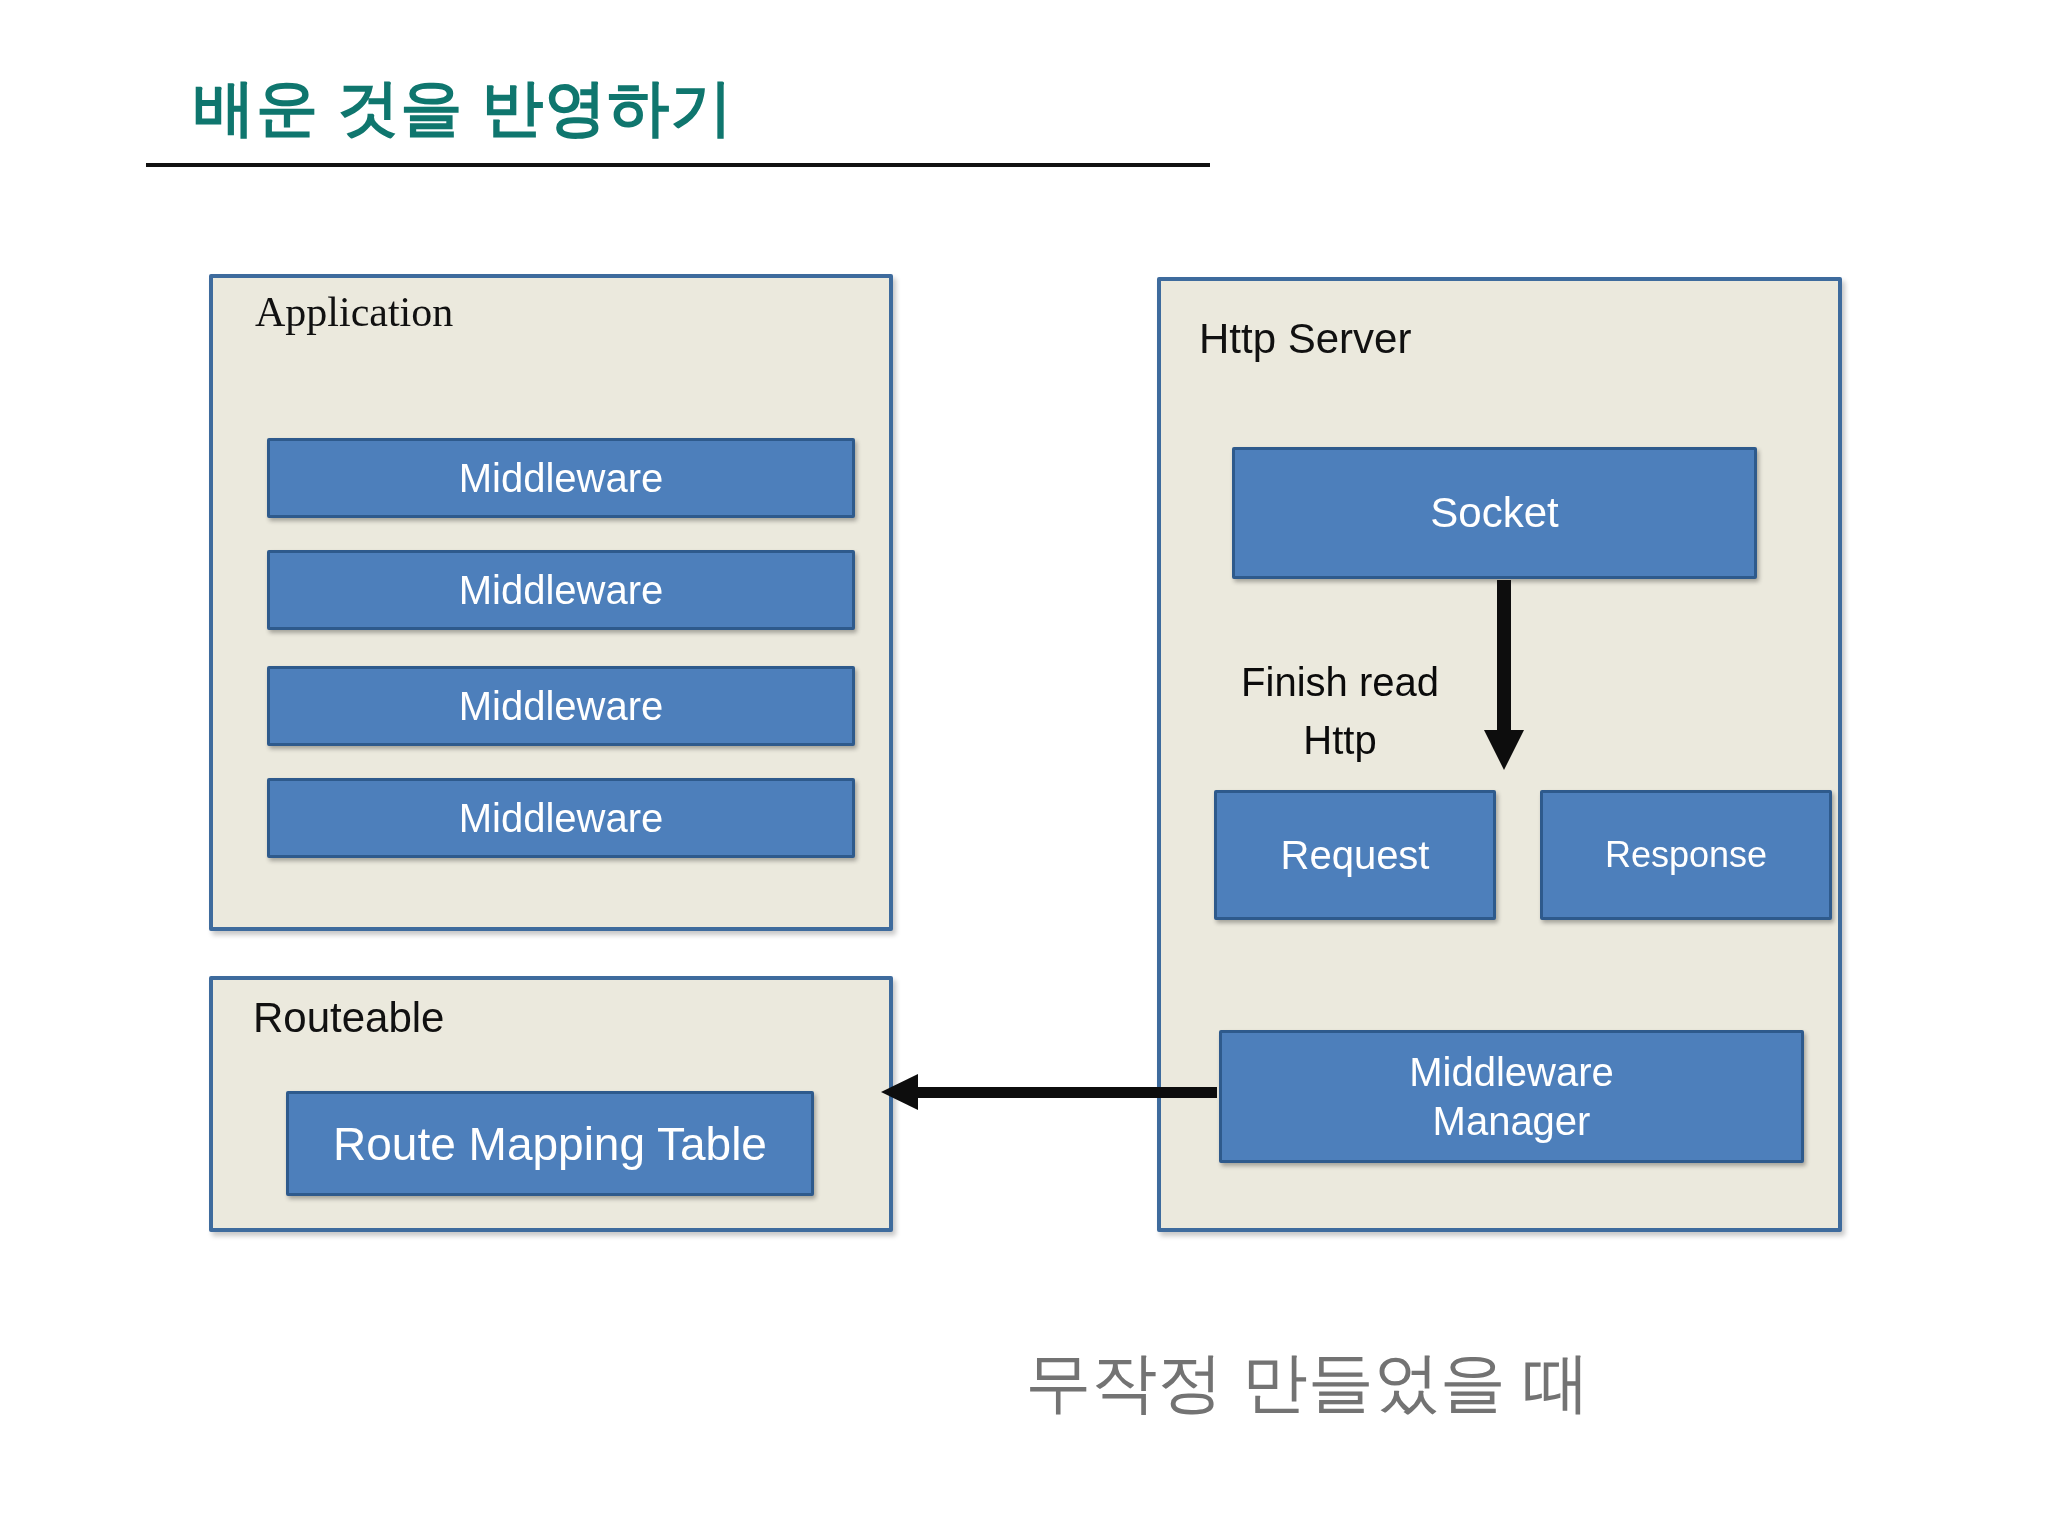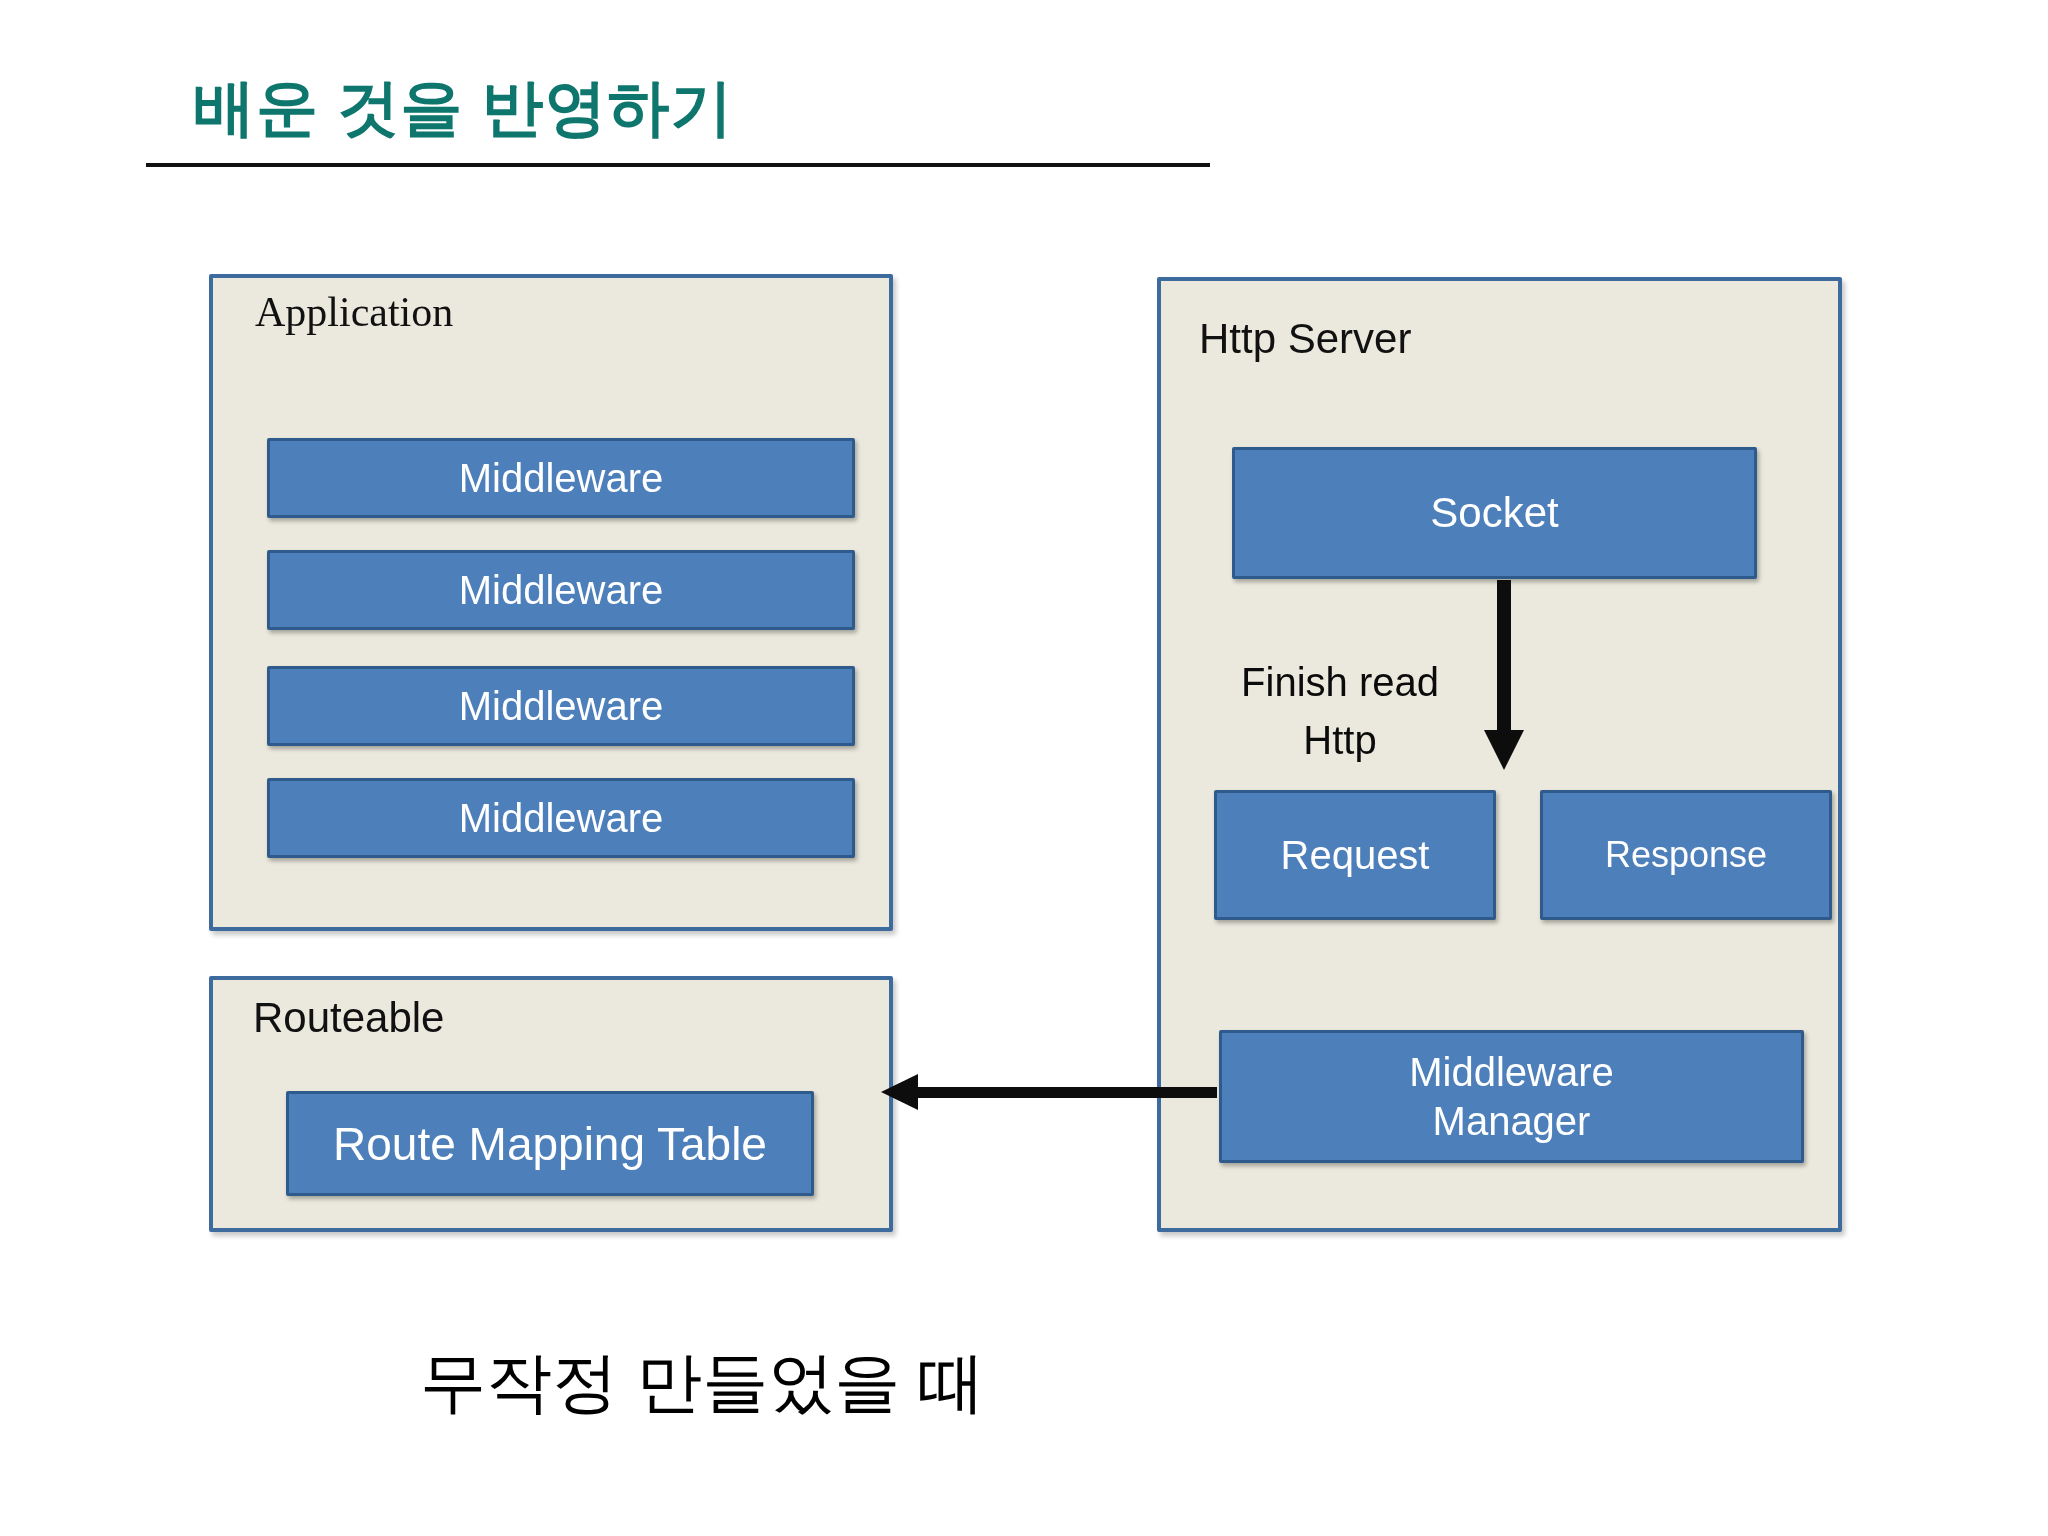--- a/index.html
+++ b/index.html
@@ -39,22 +39,22 @@
     border-top:40px solid #0d0d0d;
   }
   .arrow-shaft-h{position:absolute;background:#0d0d0d;}
   .arrow-head-left{
     position:absolute;width:0;height:0;
     border-top:18px solid transparent;border-bottom:18px solid transparent;
     border-right:37px solid #0d0d0d;
   }
   .two-line span{display:block;line-height:1.22;}
   .caption{
-    position:absolute;left:420px;top:1338px;width:1170px;text-align:left;
-    font-size:66px;color:#000000;white-space:nowrap;
+    position:absolute;left:420px;top:1338px;width:1170px;text-align:right;
+    font-size:66px;color:#737373;white-space:nowrap;
   }
 </style>
 </head>
 <body>
 
 <div class="canvas">
 
   <div class="slide-title">배운 것을 반영하기</div>
   <div class="title-underline"></div>
 

